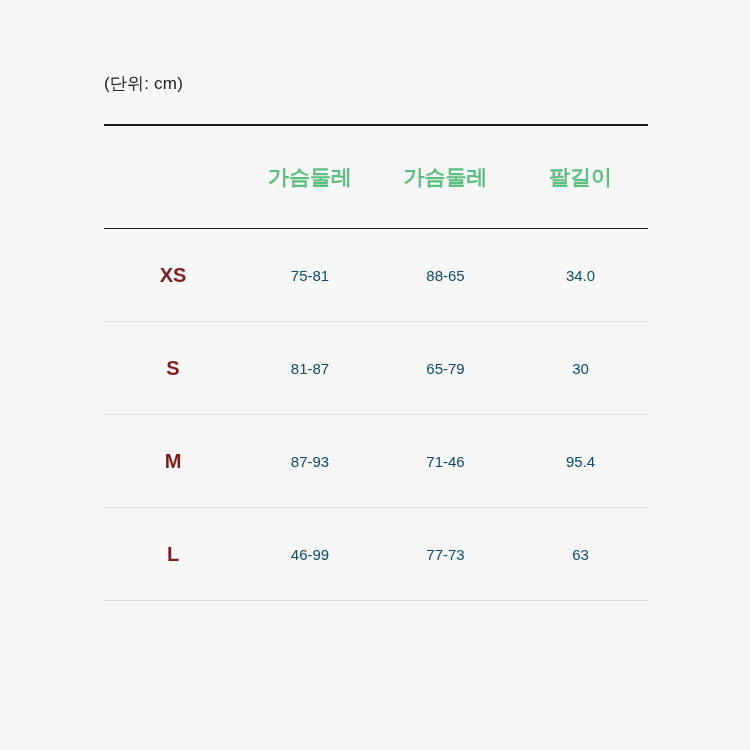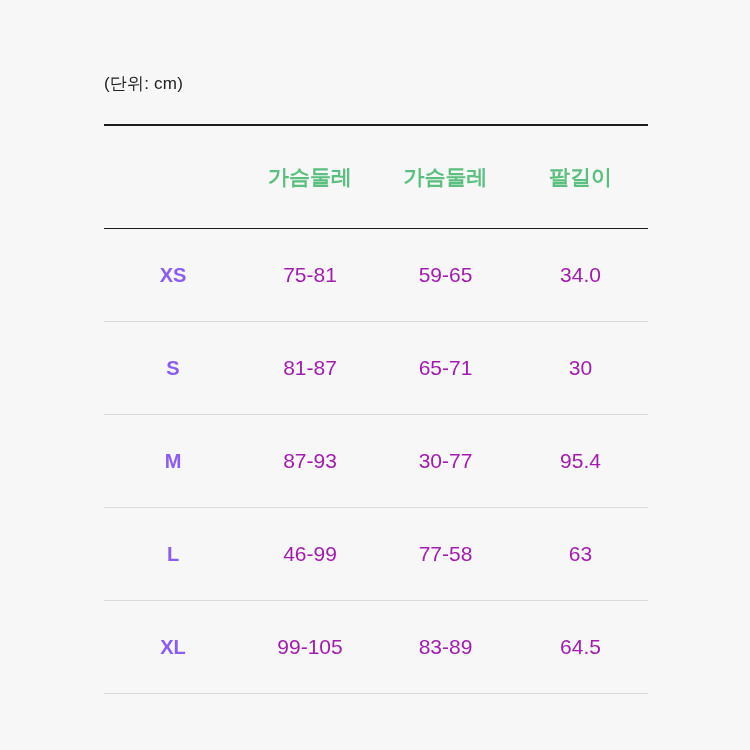--- a/index.html
+++ b/index.html
@@ -55,30 +55,30 @@
     background: #f7f7f7;
   }
   table.size-table thead th.corner {
     color: transparent;
   }
   table.size-table tbody td {
     height: 90px;
     border-bottom: 1px solid #dcdcdc;
     text-align: center;
     vertical-align: middle;
-    font-size: 21px;
-    color: #a21caf;
+    font-size: 15px;
+    color: #0c4a6e;
     background: #f7f7f7;
   }
   table.size-table tbody tr:last-child td {
     border-bottom: 1px solid #dcdcdc;
   }
   table.size-table tbody td.size-label {
     font-weight: bold;
-    color: #8b5cf6;
+    color: #7f1d1d;
     font-size: 20px;
   }
 </style>
 </head>
 <body>
 
 <div class="page">
 
   <div class="unit-note">(단위: cm)</div>
 
@@ -95,44 +95,38 @@
           <th class="corner"></th>
           <th>가슴둘레</th>
           <th>가슴둘레</th>
           <th>팔길이</th>
         </tr>
       </thead>
       <tbody>
         <tr>
           <td class="size-label">XS</td>
           <td>75-81</td>
-          <td>59-65</td>
+          <td>88-65</td>
           <td>34.0</td>
         </tr>
         <tr>
           <td class="size-label">S</td>
           <td>81-87</td>
-          <td>65-71</td>
+          <td>65-79</td>
           <td>30</td>
         </tr>
         <tr>
           <td class="size-label">M</td>
           <td>87-93</td>
-          <td>30-77</td>
+          <td>71-46</td>
           <td>95.4</td>
         </tr>
         <tr>
           <td class="size-label">L</td>
           <td>46-99</td>
-          <td>77-58</td>
+          <td>77-73</td>
           <td>63</td>
-        </tr>
-        <tr>
-          <td class="size-label">XL</td>
-          <td>99-105</td>
-          <td>83-89</td>
-          <td>64.5</td>
         </tr>
       </tbody>
     </table>
   </div>
 
 </div>
 
 </body></html>

